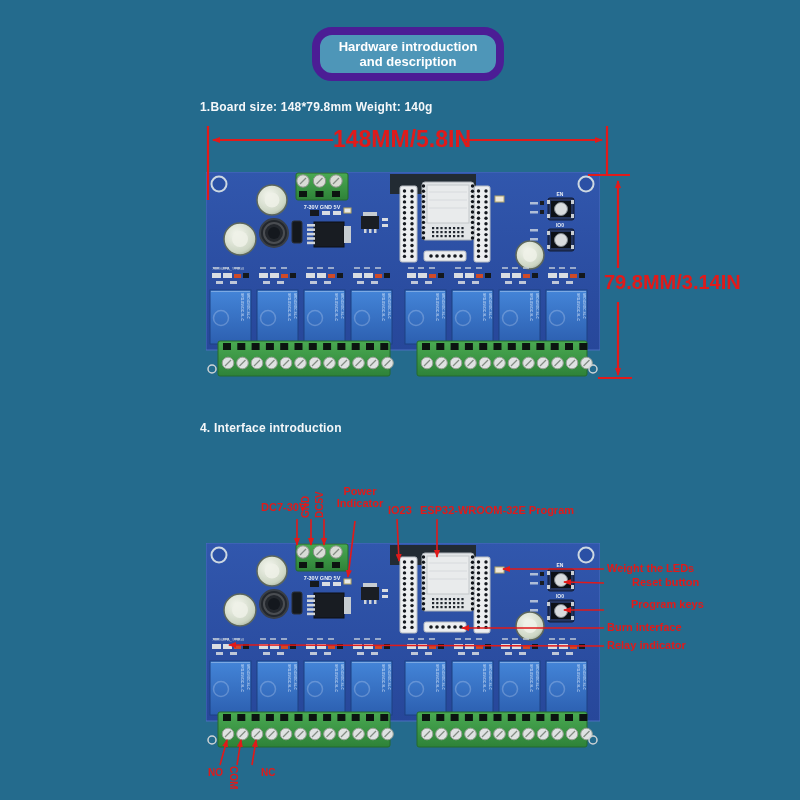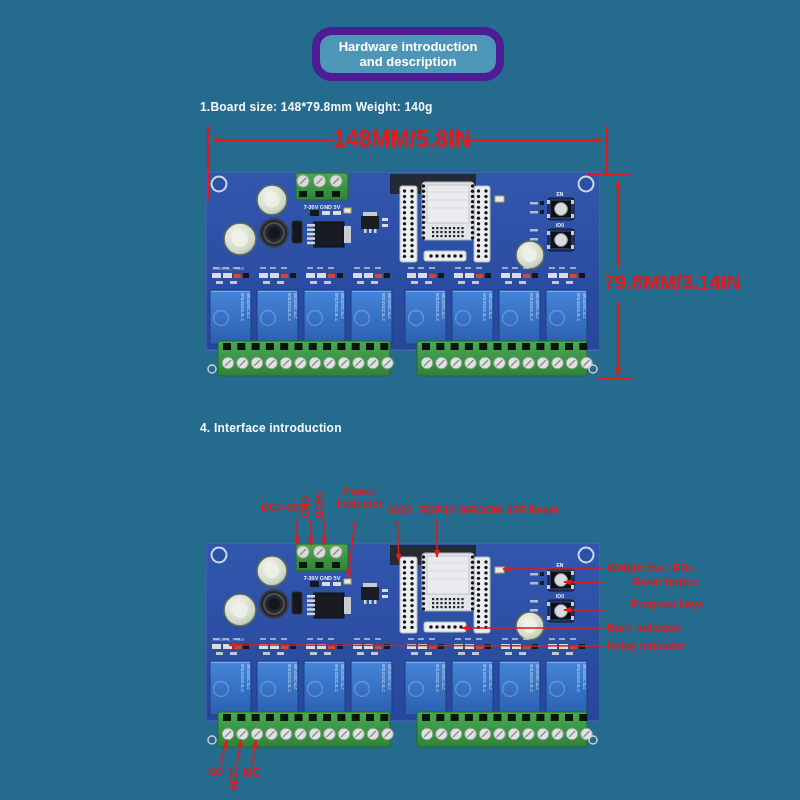--- a/index.html
+++ b/index.html
@@ -814,31 +814,31 @@
       <line x1="377.5" y1="194" x2="383.5" y2="188" stroke="#848c84" stroke-width="1.2"></line>
       <circle cx="6" cy="197" r="4" fill="none" stroke="#cfd4d6" stroke-width="1.5"></circle>
       <circle cx="387" cy="197" r="4" fill="none" stroke="#cfd4d6" stroke-width="1.5"></circle>
     </svg>
 
   <div class="abs red ann" style="left:261px;top:501px;">DC7-30V</div>
   <div class="abs red ann vert" style="left:300px;top:486px;height:32px;">GND</div>
   <div class="abs red ann vert" style="left:314px;top:486px;height:32px;">DC5V</div>
   <div class="abs red ann power" style="left:332px;top:485px;">Power Indicator</div>
   <div class="abs red ann" style="left:388px;top:504px;">IO23</div>
-  <div class="abs red ann" style="left:420px;top:504px;">ESP32-WROOM-32E Reset</div>
+  <div class="abs red ann" style="left:420px;top:504px;">ESP32-WROOM-32E Program</div>
 
   <div class="abs red ann" style="left:607px;top:562px;">Weight the LEDs</div>
   <div class="abs red ann" style="left:632px;top:576px;">Reset button</div>
   <div class="abs red ann" style="left:607px;top:598px;padding-left:24px;">Program keys</div>
-  <div class="abs red ann" style="left:607px;top:621px;">Burn indicator</div>
+  <div class="abs red ann" style="left:607px;top:621px;">Burn interface</div>
   <div class="abs red ann" style="left:607px;top:639px;text-align:center;">Relay indicator</div>
 
   <div class="abs red ann" style="left:208px;top:767px;font-size:10px;">NO</div>
   <div class="abs red ann vert2" style="left:227px;top:766px;height:32px;">COM</div>
-  <div class="abs red ann" style="left:243px;top:767px;font-size:12px;">NC</div>
+  <div class="abs red ann" style="left:261px;top:767px;font-size:10px;">NC</div>
 
   <svg class="abs overlay" width="800" height="800" viewBox="0 0 800 800">
     <defs>
       <marker id="ah" viewBox="0 0 8 6" refX="7" refY="3" markerWidth="8" markerHeight="6" orient="auto" markerUnits="userSpaceOnUse">
         <path d="M0,0 L8,3 L0,6 Z" fill="#e11a1a"></path>
       </marker>
     </defs>
     <g stroke="#e11a1a" stroke-width="2.2">
       <line x1="333" y1="140" x2="213" y2="140" marker-end="url(#ah)"></line>
       <line x1="462" y1="140" x2="602" y2="140" marker-end="url(#ah)"></line>

